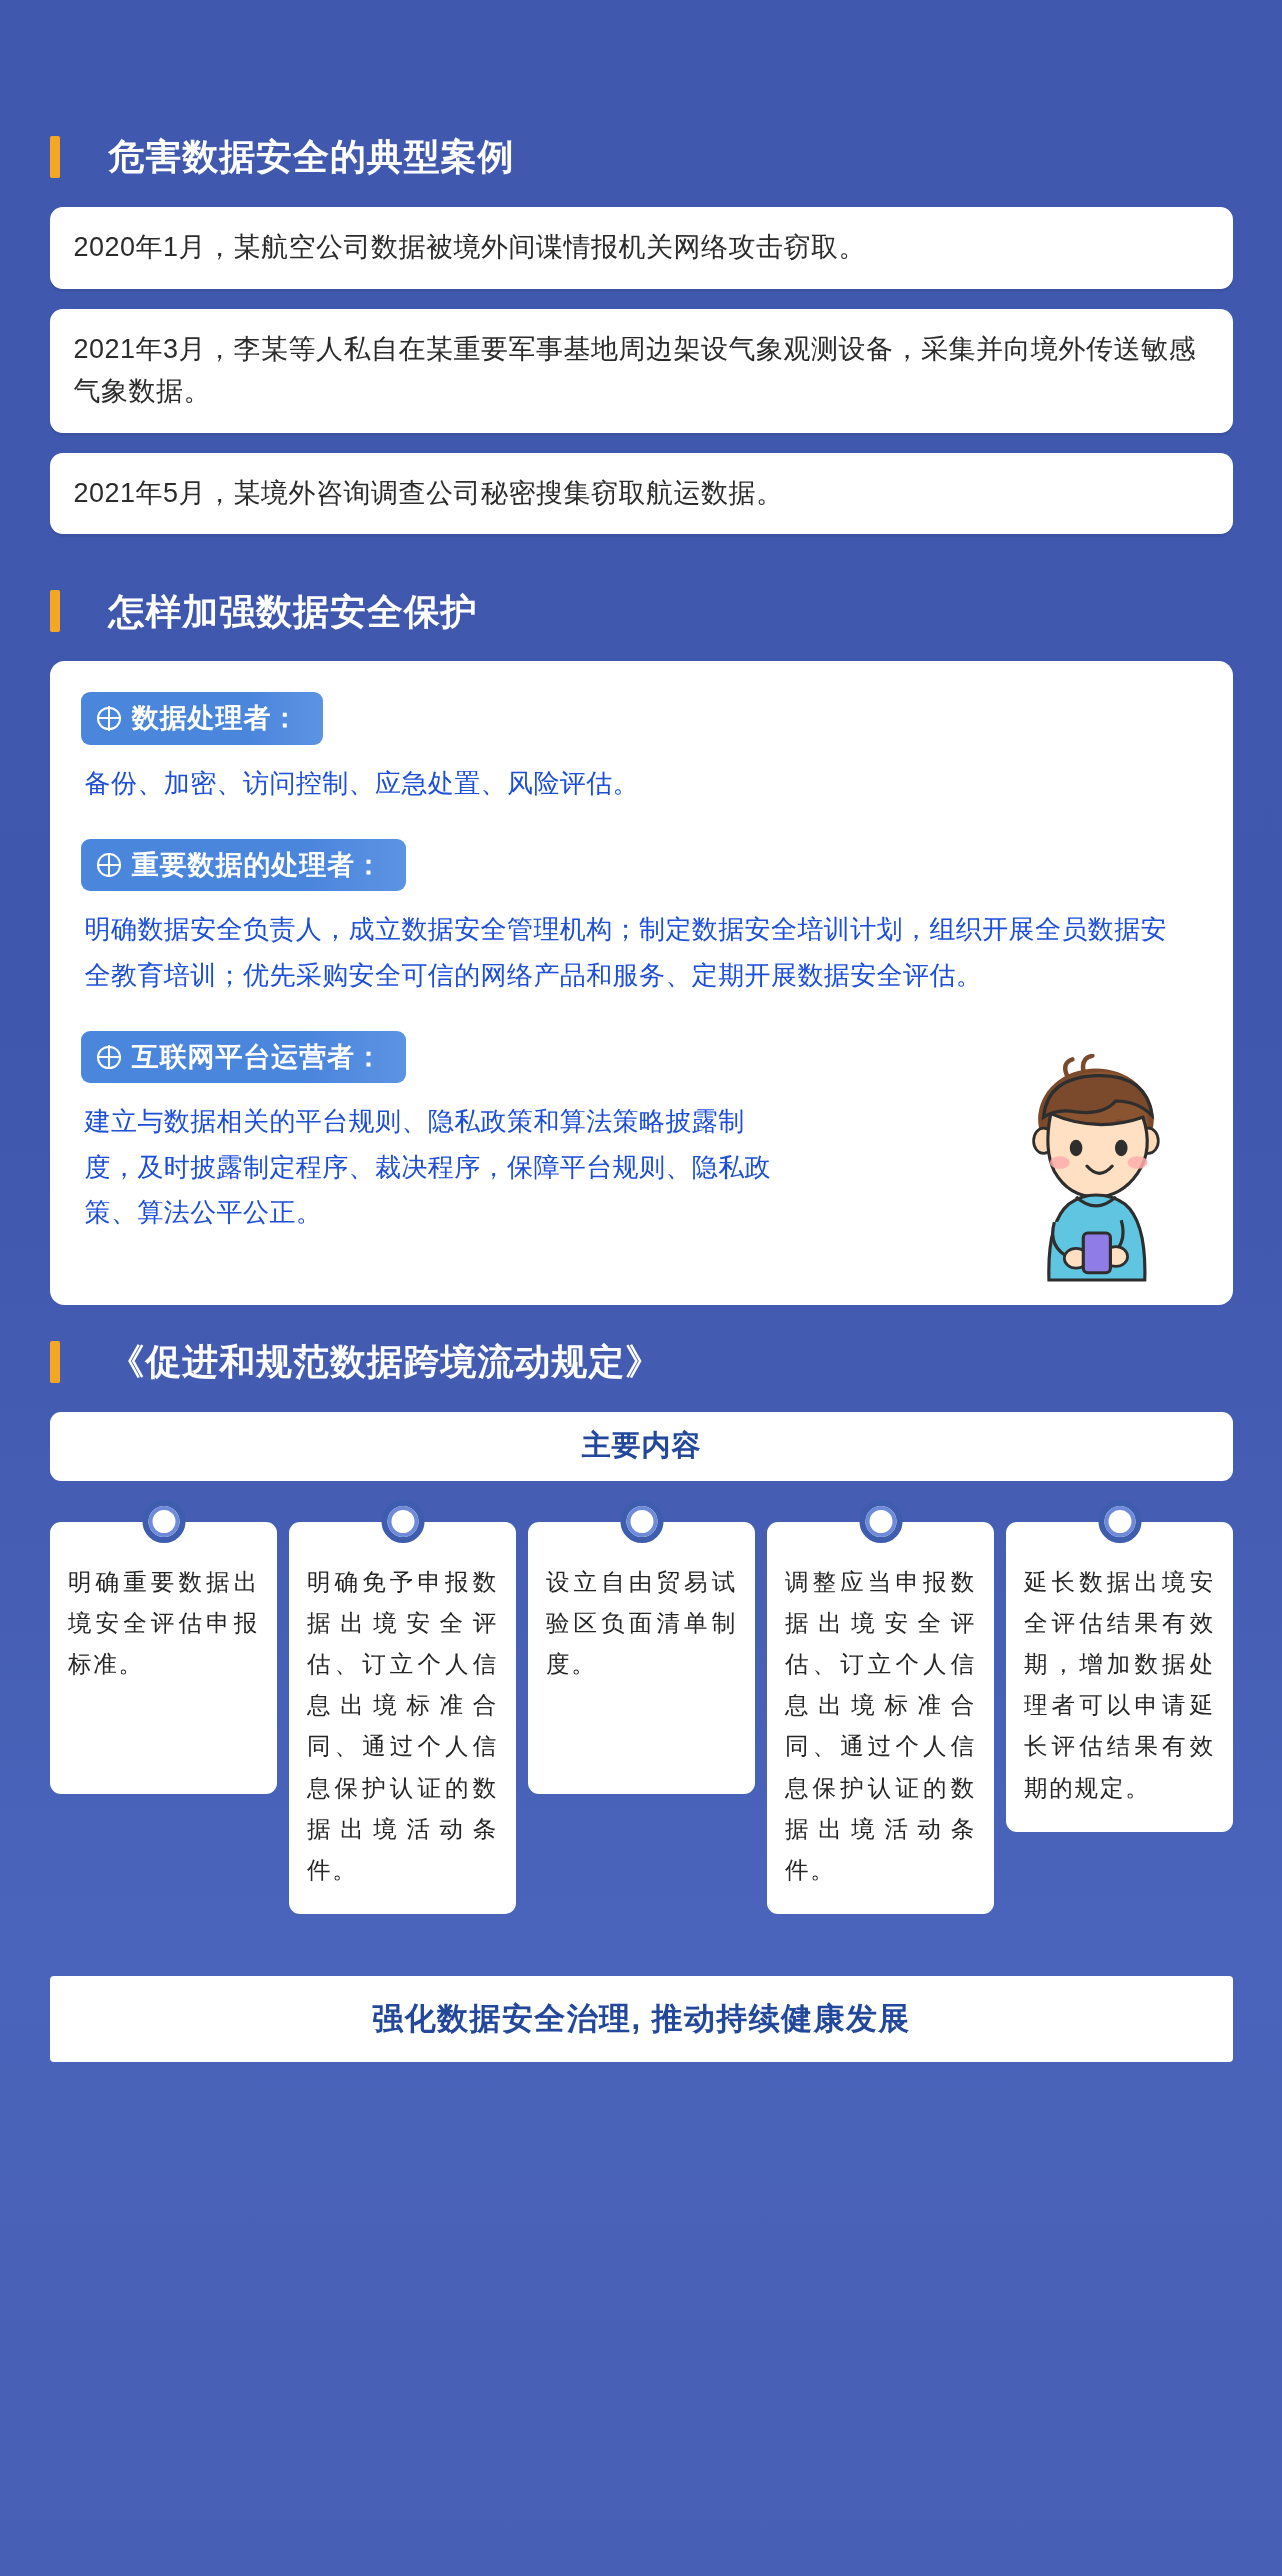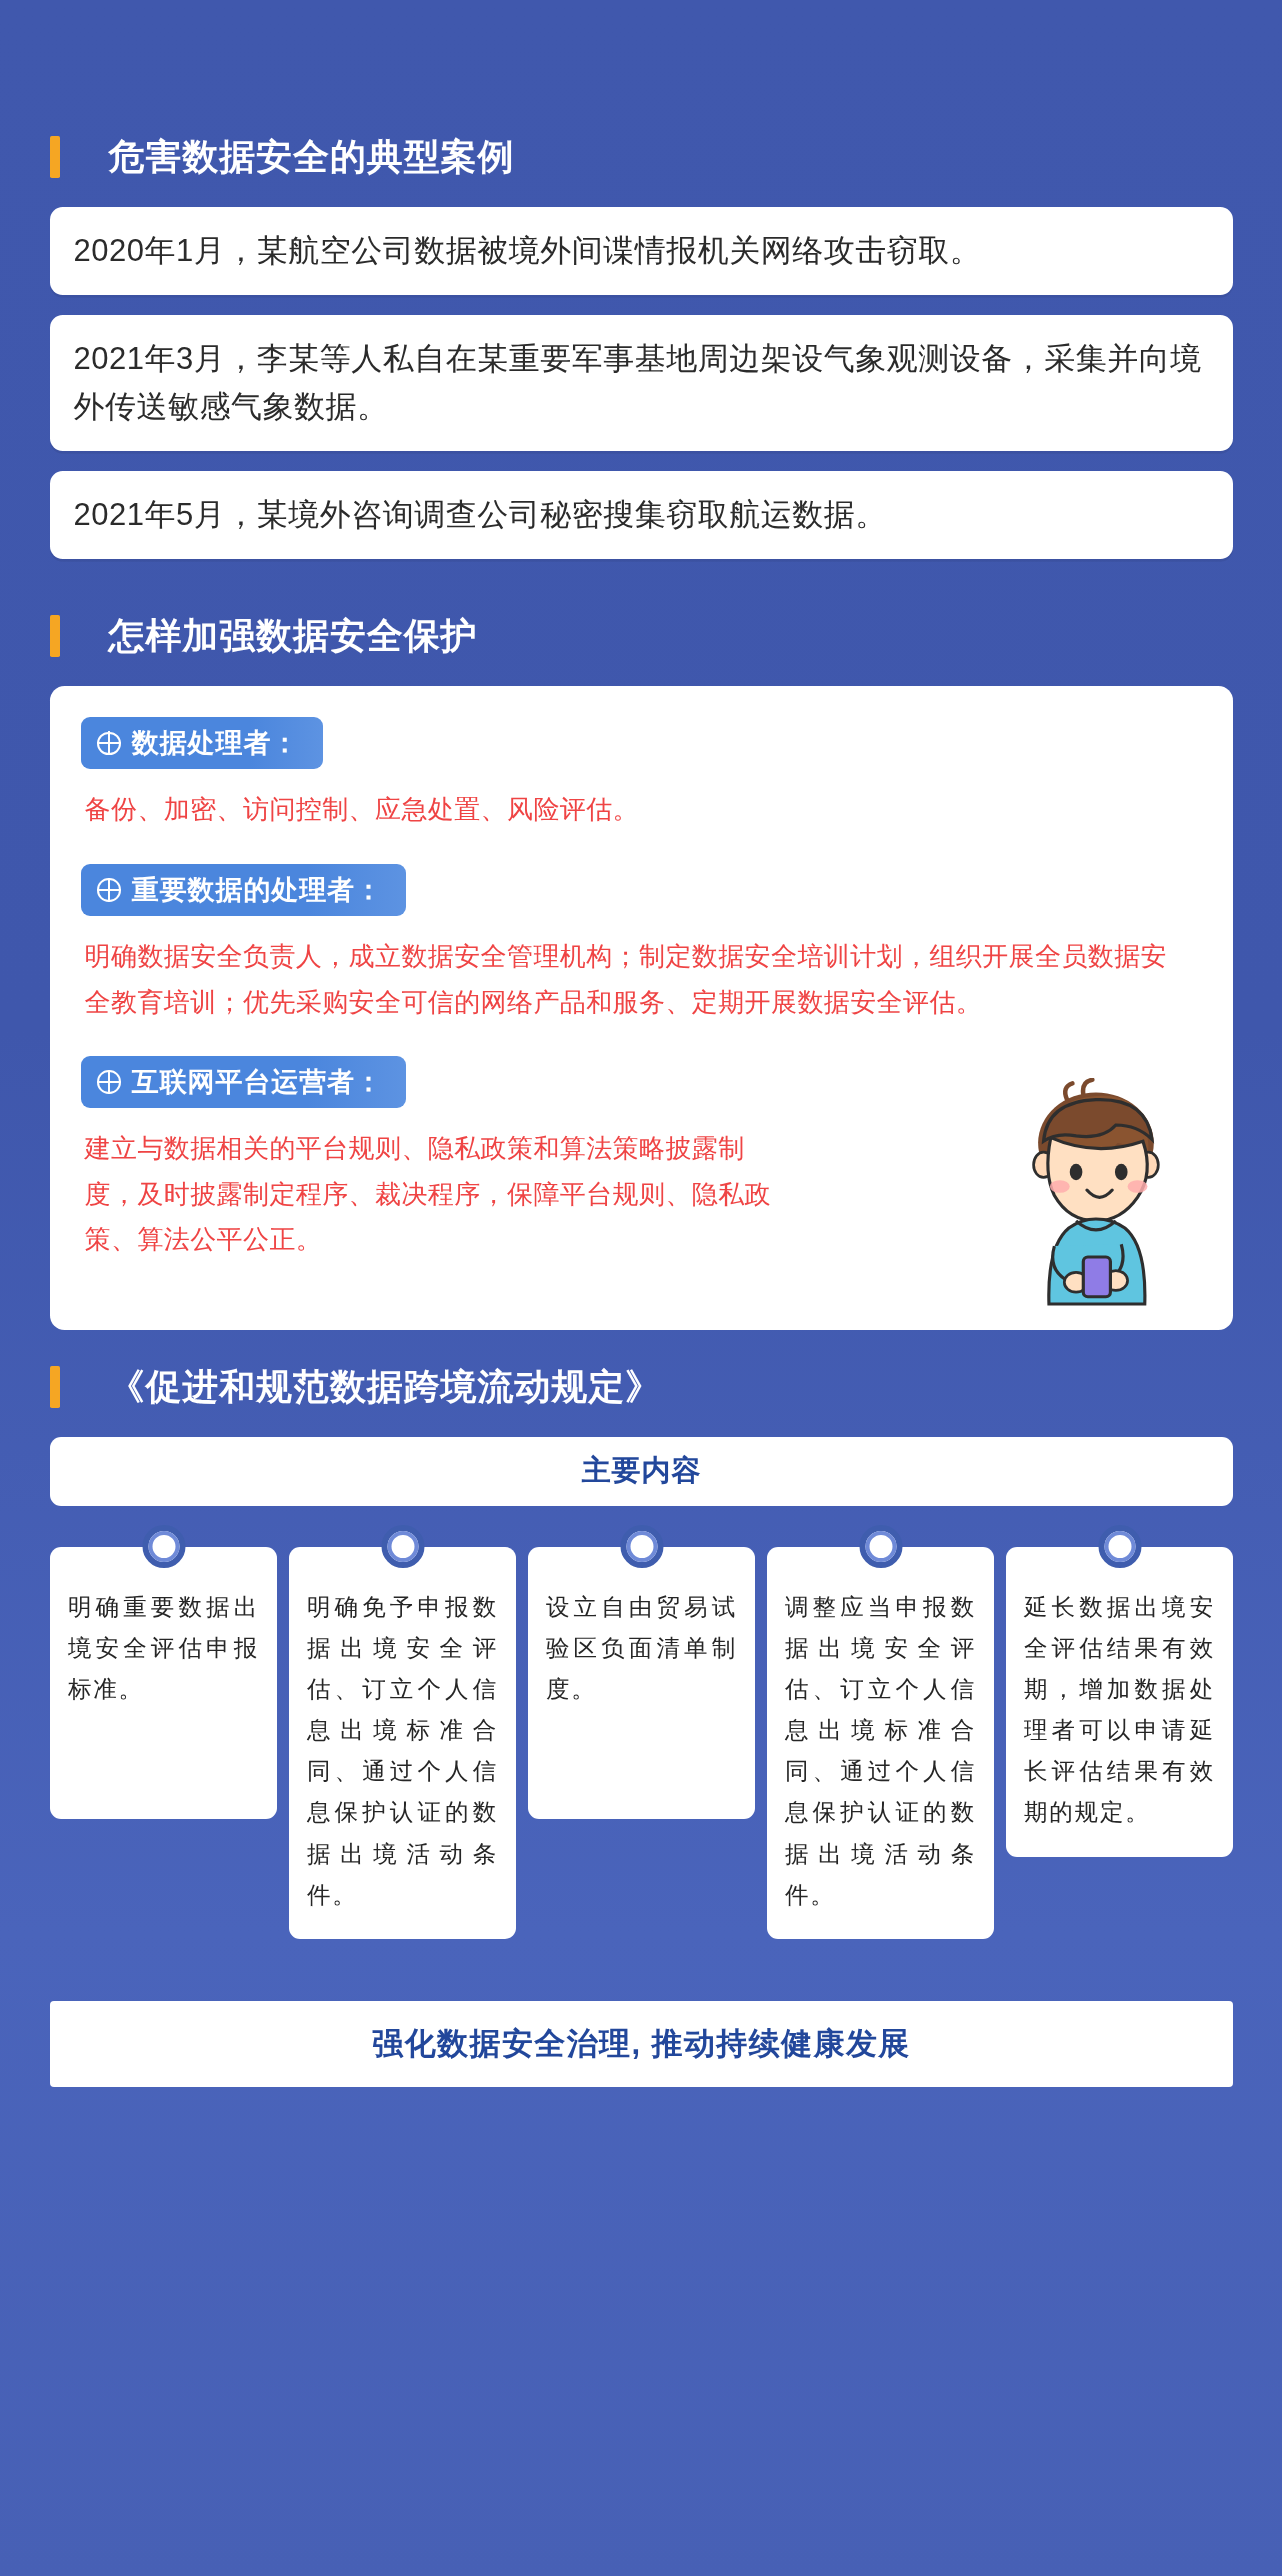--- a/index.html
+++ b/index.html
@@ -42,21 +42,21 @@
     margin-left: 34px;
   }
 
   
   .case-card {
     background: #ffffff;
     border-radius: 12.7px;
     padding: 20px 23.5px;
     margin-bottom: 20px;
     color: #2b2b2b;
-    font-size: 31px;
+    font-size: 27px;
     line-height: 1.55;
     letter-spacing: 0.5px;
     box-shadow: 0 2.7px 0 rgba(0,0,0,0.06);
   }
 
   .gap-lg { height: 36px; }
 
   
   .panel {
     position: relative;
@@ -101,26 +101,27 @@
     content: "";
     position: absolute;
     top: 50%;
     left: -2.3px;
     right: -2.3px;
     height: 0;
     border-top: 2.3px solid #ffffff;
     transform: translateY(-50%);
   }
   .panel-body {
-    color: #ef4444;
+    color: #1d4ed8;
     font-size: 26px;
     line-height: 1.75;
     letter-spacing: 0.4px;
     margin: 18px 3.6px 31px 3.6px;
     max-width: 98%;
+    font-family: Liberation Mono, monospace;
   }
   .panel-body.narrow { max-width: 62%; }
   .panel-body:last-child { margin-bottom: 0; }
 
   
   .mascot {
     position: absolute;
     right: 31px;
     bottom: 16.3px;
     width: 213px;

